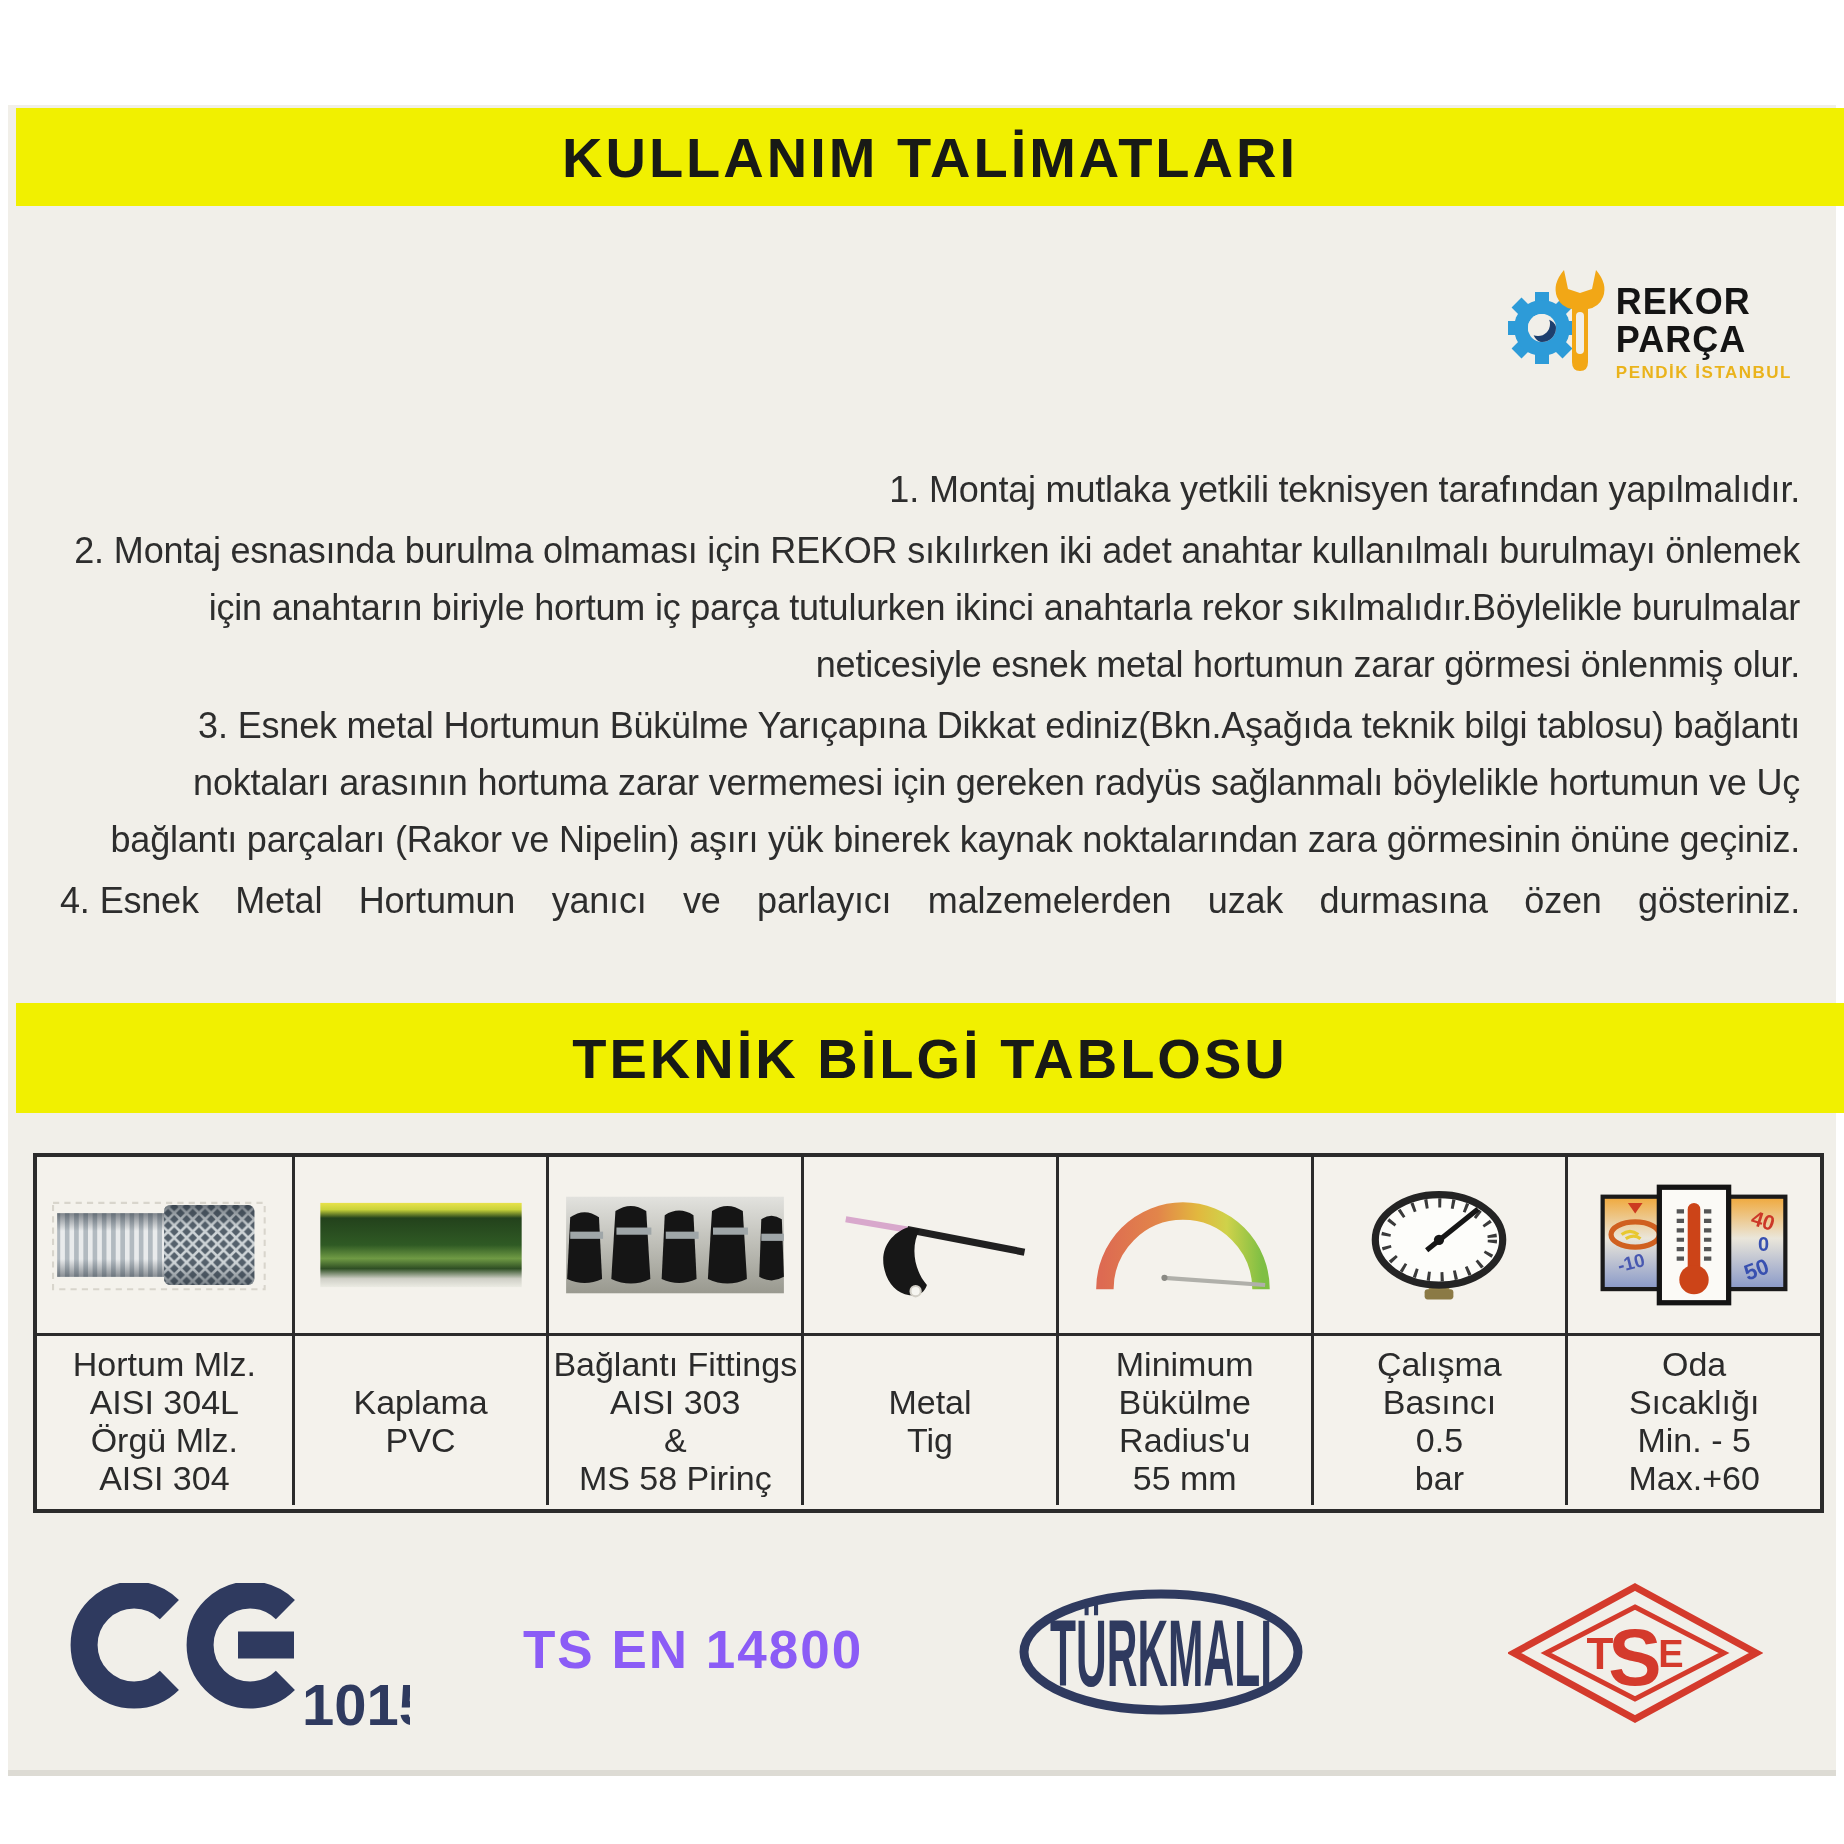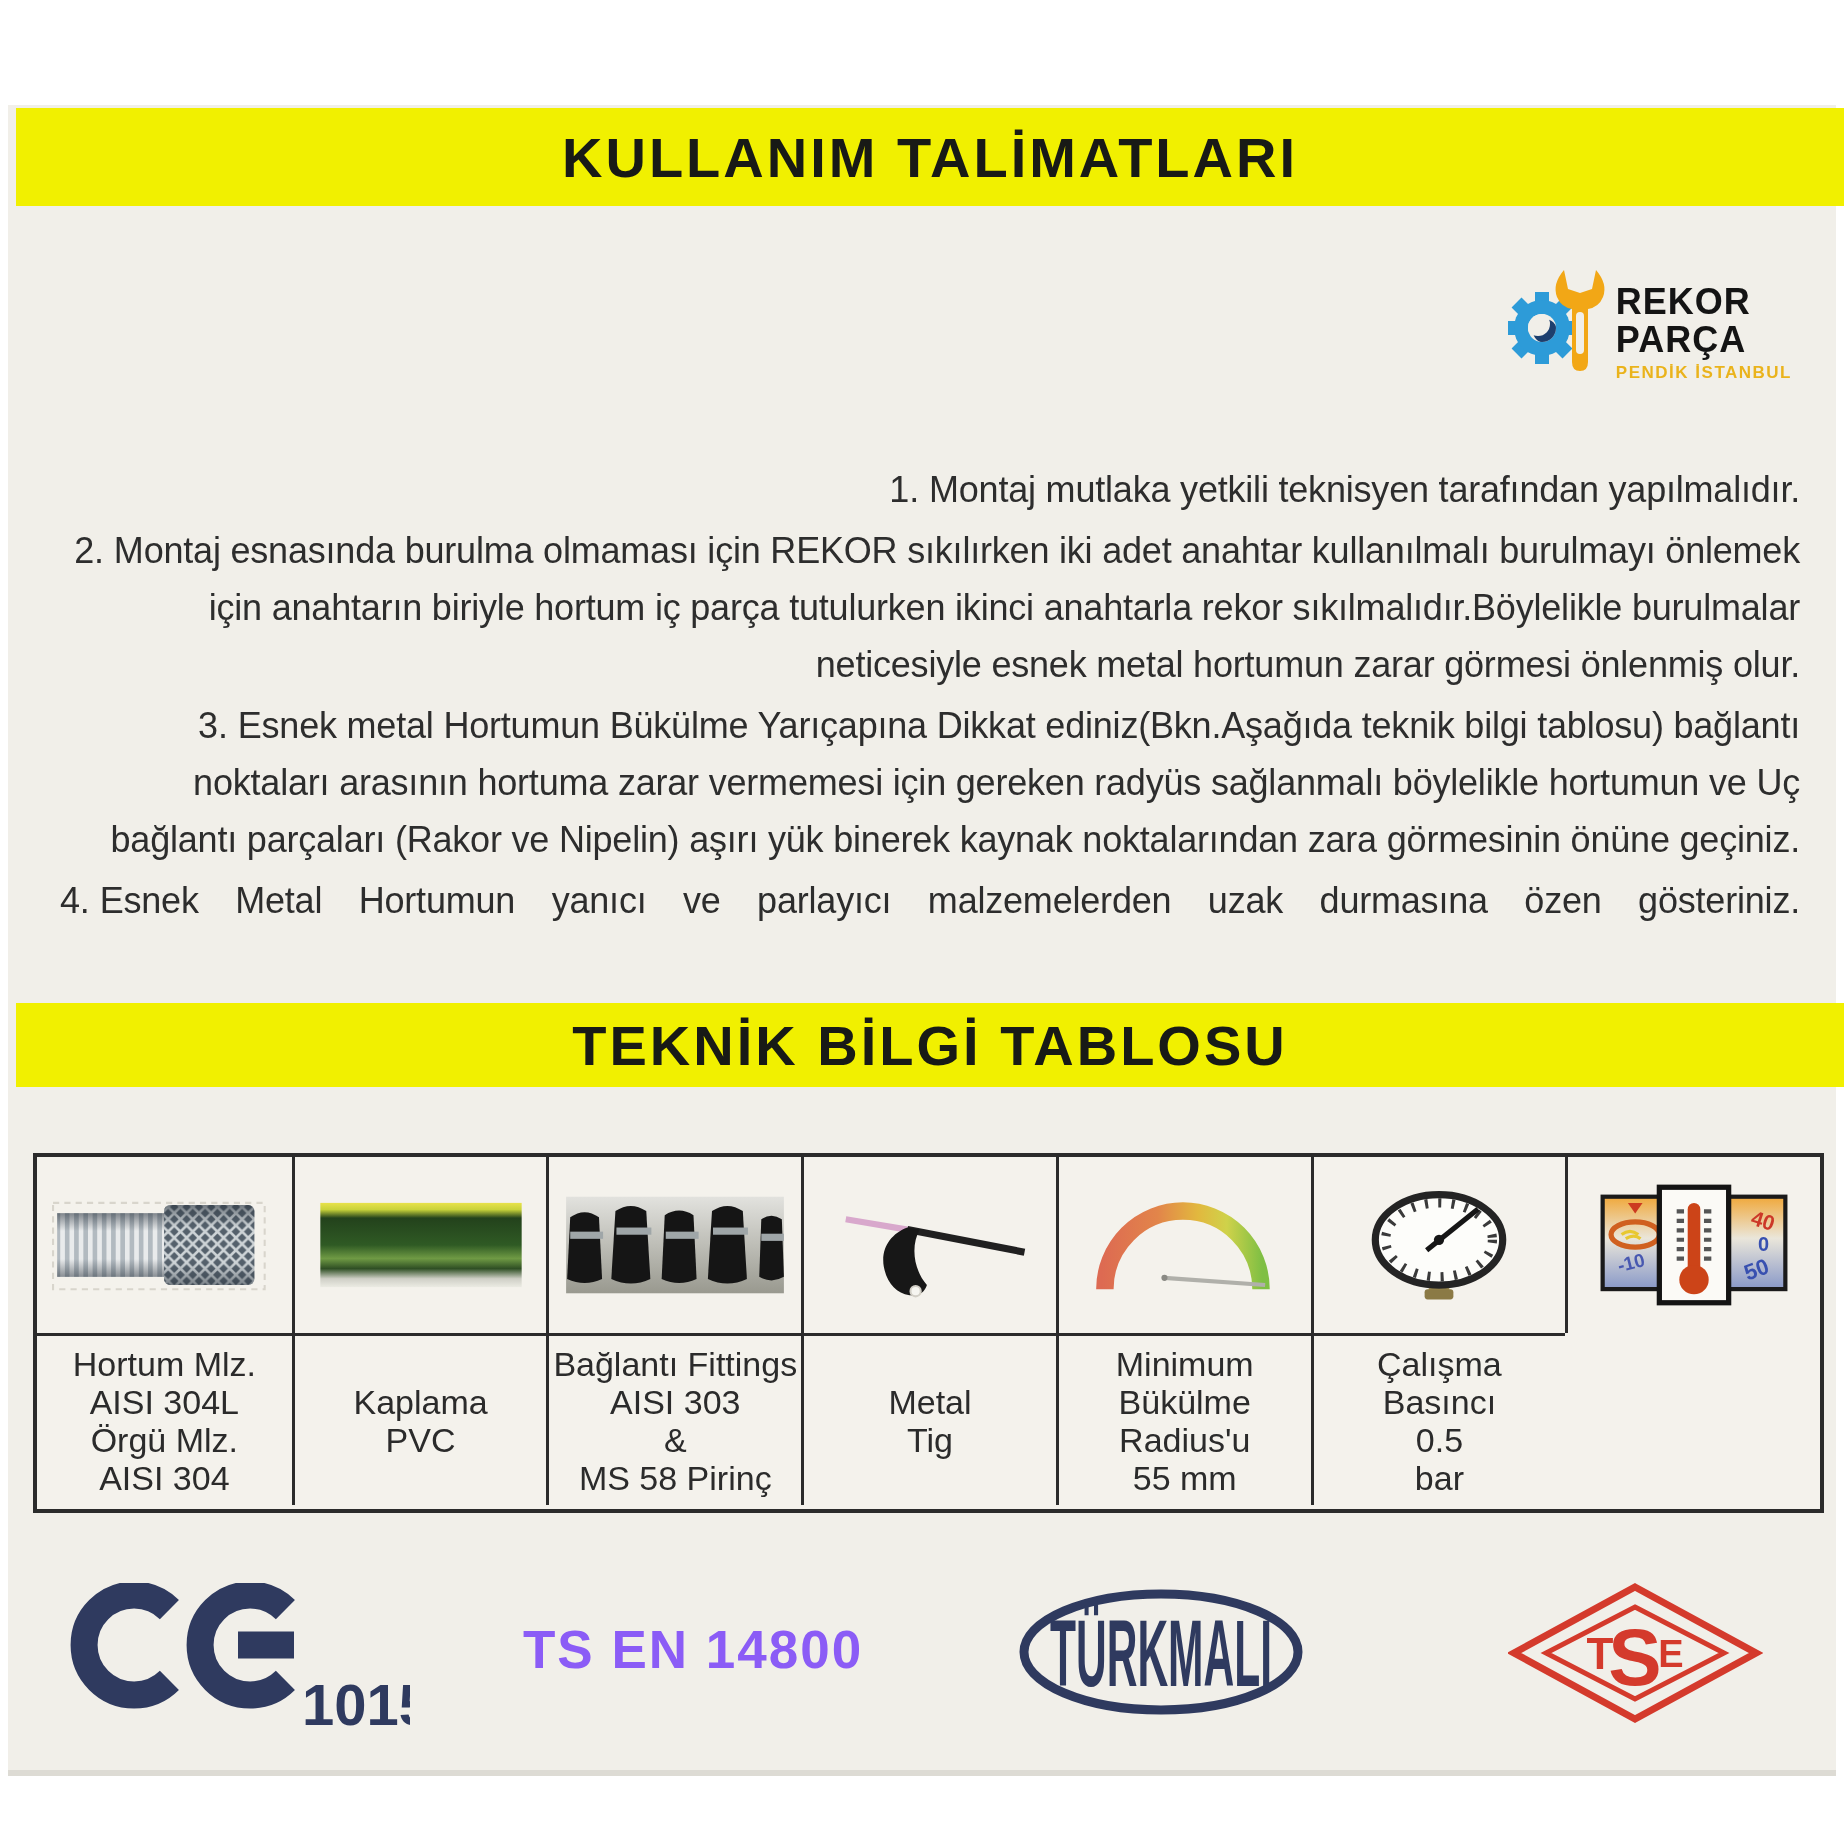--- a/index.html
+++ b/index.html
@@ -2,21 +2,21 @@
 <html><head>
 <meta charset="utf-8">
 <style>
   html,body{margin:0;padding:0;background:#ffffff;}
   .page{position:relative;width:1844px;height:1844px;background:#ffffff;overflow:hidden;
         font-family:"Liberation Sans", sans-serif;}
   .label{position:absolute;left:8px;top:105px;width:1828px;height:1665px;background:#f1efe9;
          border-bottom:6px solid #dddbd4;}
   .band{position:absolute;left:8px;width:100%;background:#f1f000;display:flex;align-items:center;justify-content:center;}
   .band1{top:3px;height:98px;}
-  .band2{top:898px;height:84px;}
+  .band2{top:898px;height:110px;}
   .band-title{font-size:56px;font-weight:bold;color:#181a16;letter-spacing:3px;}
 
   
   .logo{position:absolute;top:160px;right:44px;display:flex;gap:8px;align-items:flex-start;}
   .logo-text{padding-top:18px;}
   .logo-l1,.logo-l2{font-size:36px;font-weight:800;color:#141414;line-height:38px;letter-spacing:1px;}
   .logo-l3{font-size:17px;font-weight:bold;color:#eab31c;letter-spacing:1.5px;margin-top:4px;}
 
   
   .instructions{position:absolute;left:52px;top:356px;width:1740px;color:#2d2d2d;}
@@ -243,20 +243,24 @@
       <div class="cell txt">Metal
 Tig</div>
       <div class="cell txt">Minimum
 Bükülme
 Radius'u
 55 mm</div>
       <div class="cell txt">Çalışma
 Basıncı
 0.5
 bar</div>
+      <div class="cell txt">Oda
+Sıcaklığı
+Min. - 5
+Max.+60</div>
     </div>
 
     <div class="marks">
       <div class="ce">
         <svg width="340" height="150" viewBox="0 0 340 150">
           <g fill="none" stroke="#2f3a5f" stroke-width="27">
             <path d="M99.4,26.6 A50,50 0 1 0 99.4,97.4"></path>
             <path d="M215.4,26.6 A50,50 0 1 0 215.4,97.4"></path>
             <path d="M168,62 H224"></path>
           </g>

